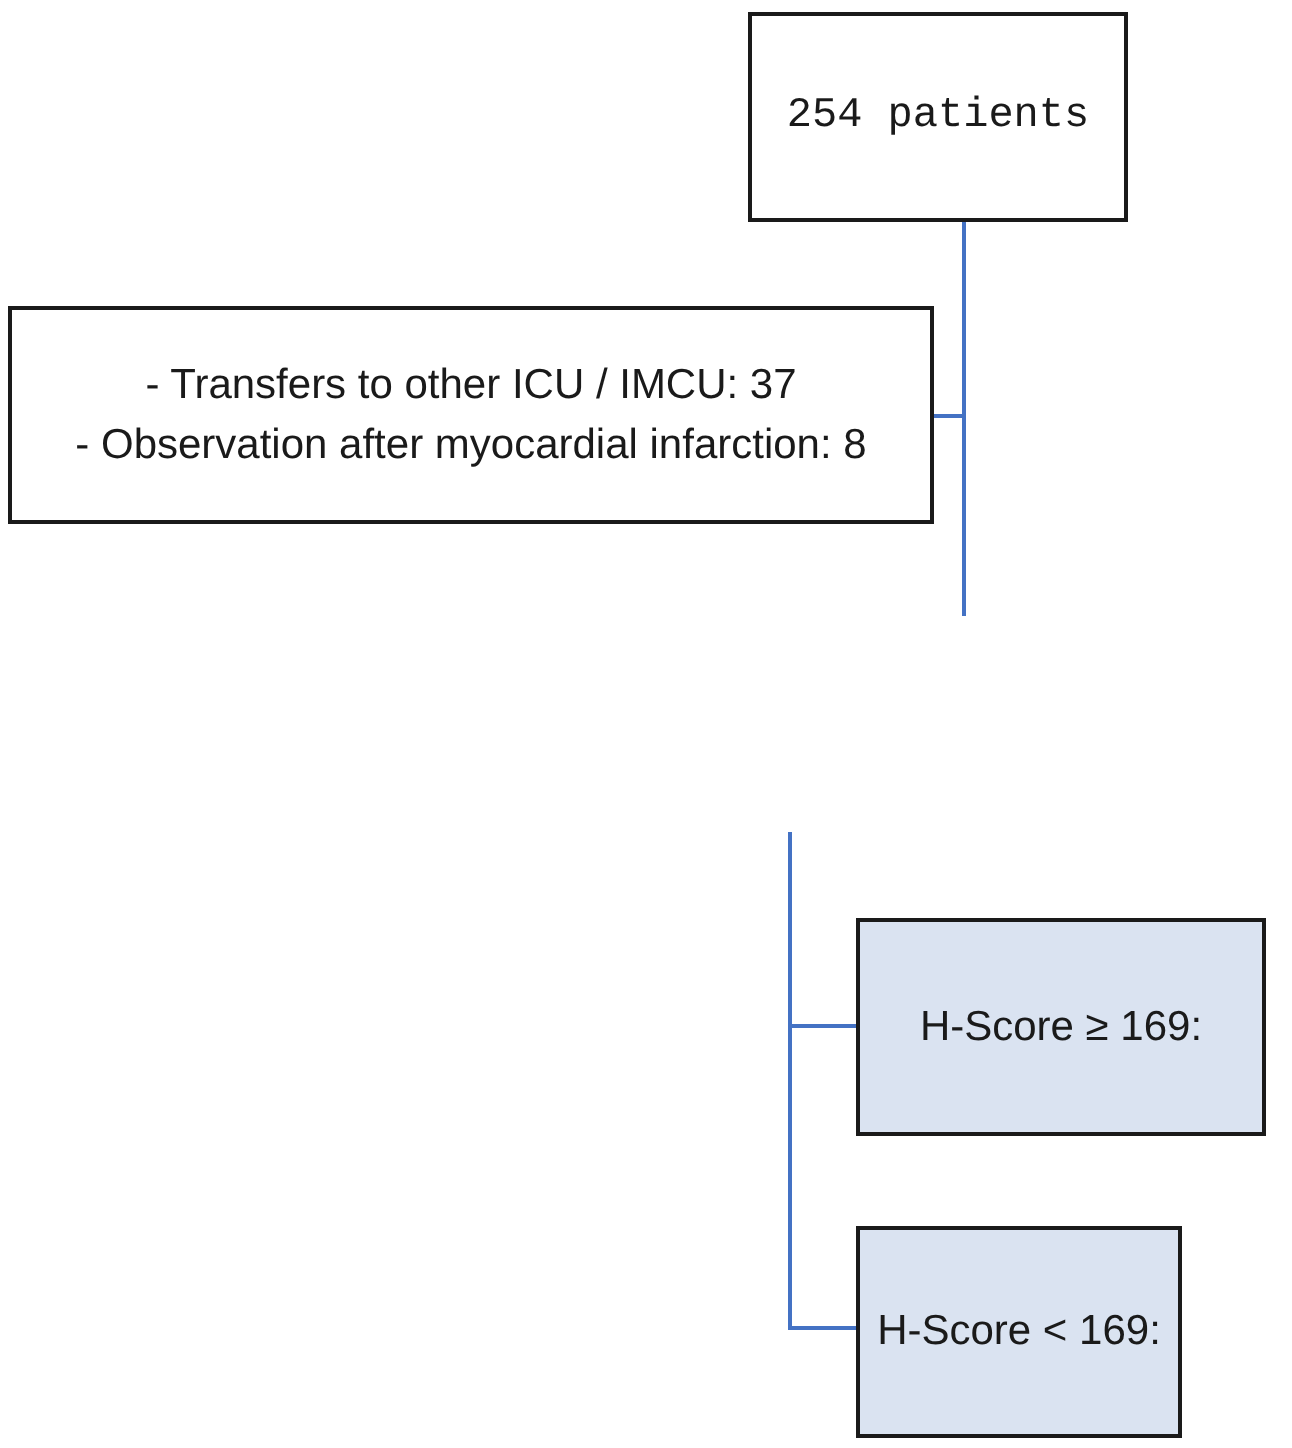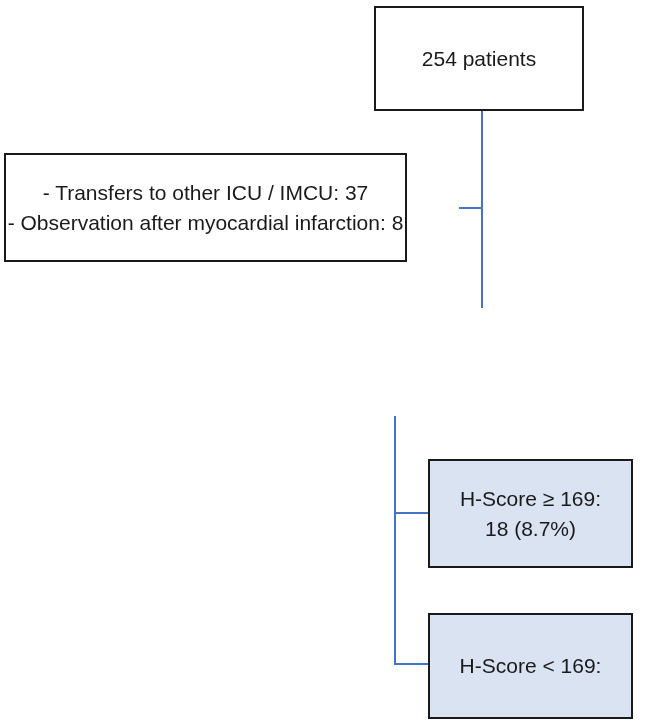--- a/index.html
+++ b/index.html
@@ -30,26 +30,26 @@
     display: flex;
     flex-direction: column;
     justify-content: center;
     align-items: center;
     text-align: center;
     color: var(--text);
     font-size: 21px;
     line-height: 30px;
     white-space: nowrap;
   }
-  .node-total     { left: 374px; top: 6px;   width: 210px; height: 105px; }
-  .node-excl      { left: 4px;   top: 153px; width: 403px; height: 109px; }
+  .node-total     { left: 374px; top: 6px;   width: 190px; height: 105px; font-family: Liberation Mono, monospace; }
+  .node-excl      { left: 4px;   top: 153px; width: 463px; height: 109px; }
   .node-included  { left: 373px; top: 308px; width: 216px; height: 108px; background: var(--fill_included); }
   .node-hscore    { background: var(--fill_hscore); }
   .node-high      { left: 428px; top: 459px; width: 205px; height: 109px; text-align: center; }
-  .node-low       { left: 428px; top: 613px; width: 205px; height: 106px; }
+  .node-low       { left: 428px; top: 613px; width: 163px; height: 106px; }
   .conn {
     position: absolute;
     background: var(--connector);
   }
   .conn-v1 { left: 481px; top: 111px; width: 2px;  height: 197px; }
   .conn-h1 { left: 459px; top: 207px; width: 23px; height: 2px; }
   .conn-v2 { left: 394px; top: 416px; width: 2px;  height: 249px; }
   .conn-h2 { left: 396px; top: 512px; width: 32px; height: 2px; }
   .conn-h3 { left: 396px; top: 663px; width: 32px; height: 2px; }
 </style>
@@ -69,20 +69,19 @@
   </div>
 
   <div class="node node-excl">
     <div>- Transfers to other ICU / IMCU: 37</div>
     <div>- Observation after myocardial infarction: 8</div>
   </div>
 
 
   <div class="node node-hscore node-high">
     <div>H-Score ≥ 169:</div>
-    <div>18 (8.7%)</div>
   </div>
 
   <div class="node node-hscore node-low">
     <div>H-Score &lt; 169:</div>
   </div>
 
 </div>
 
 </body></html>

